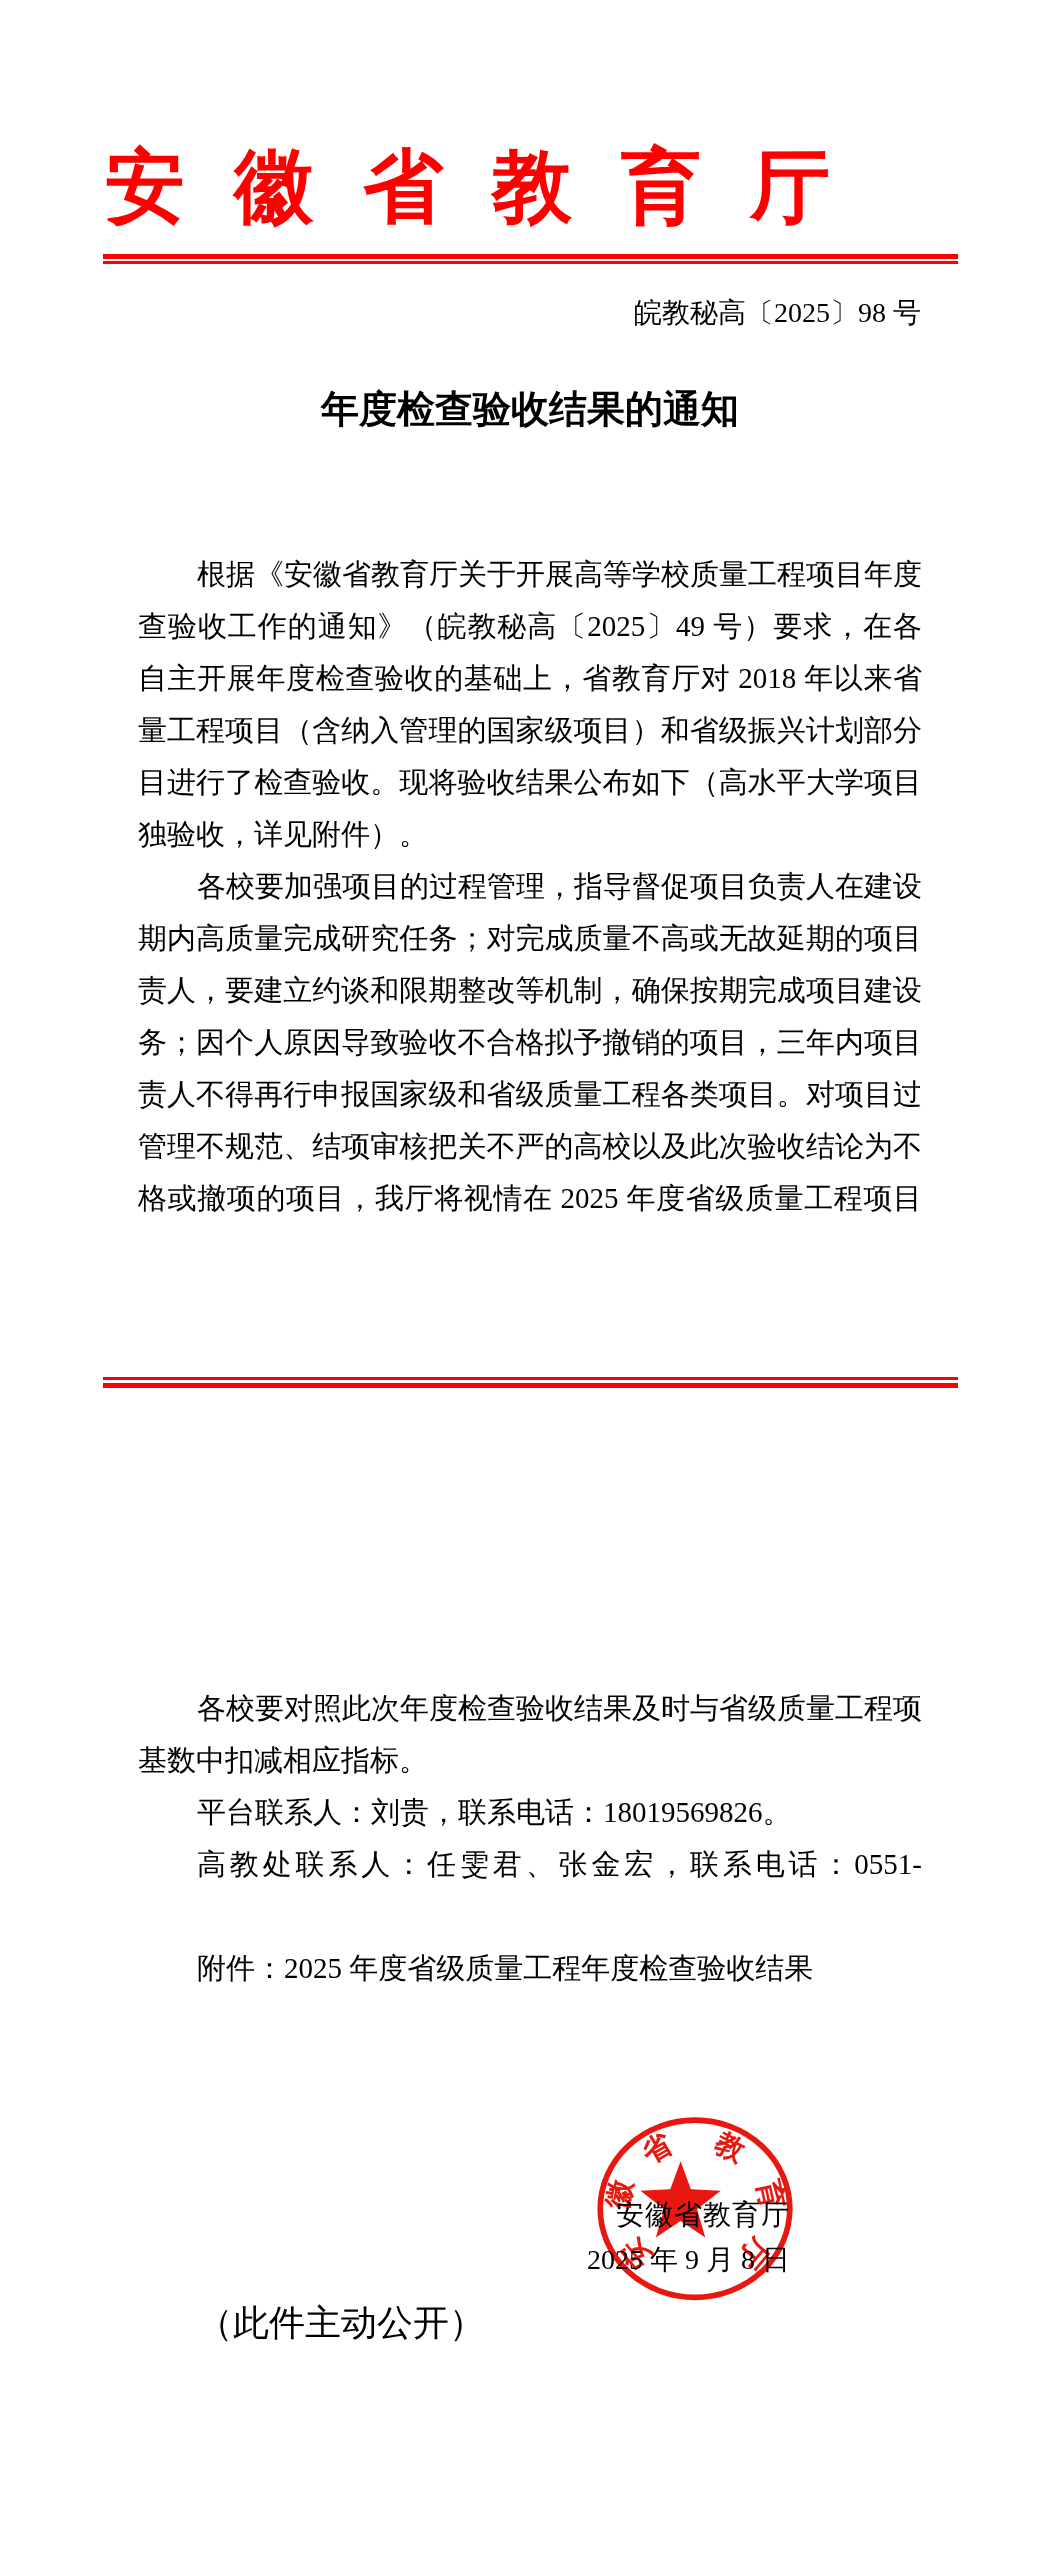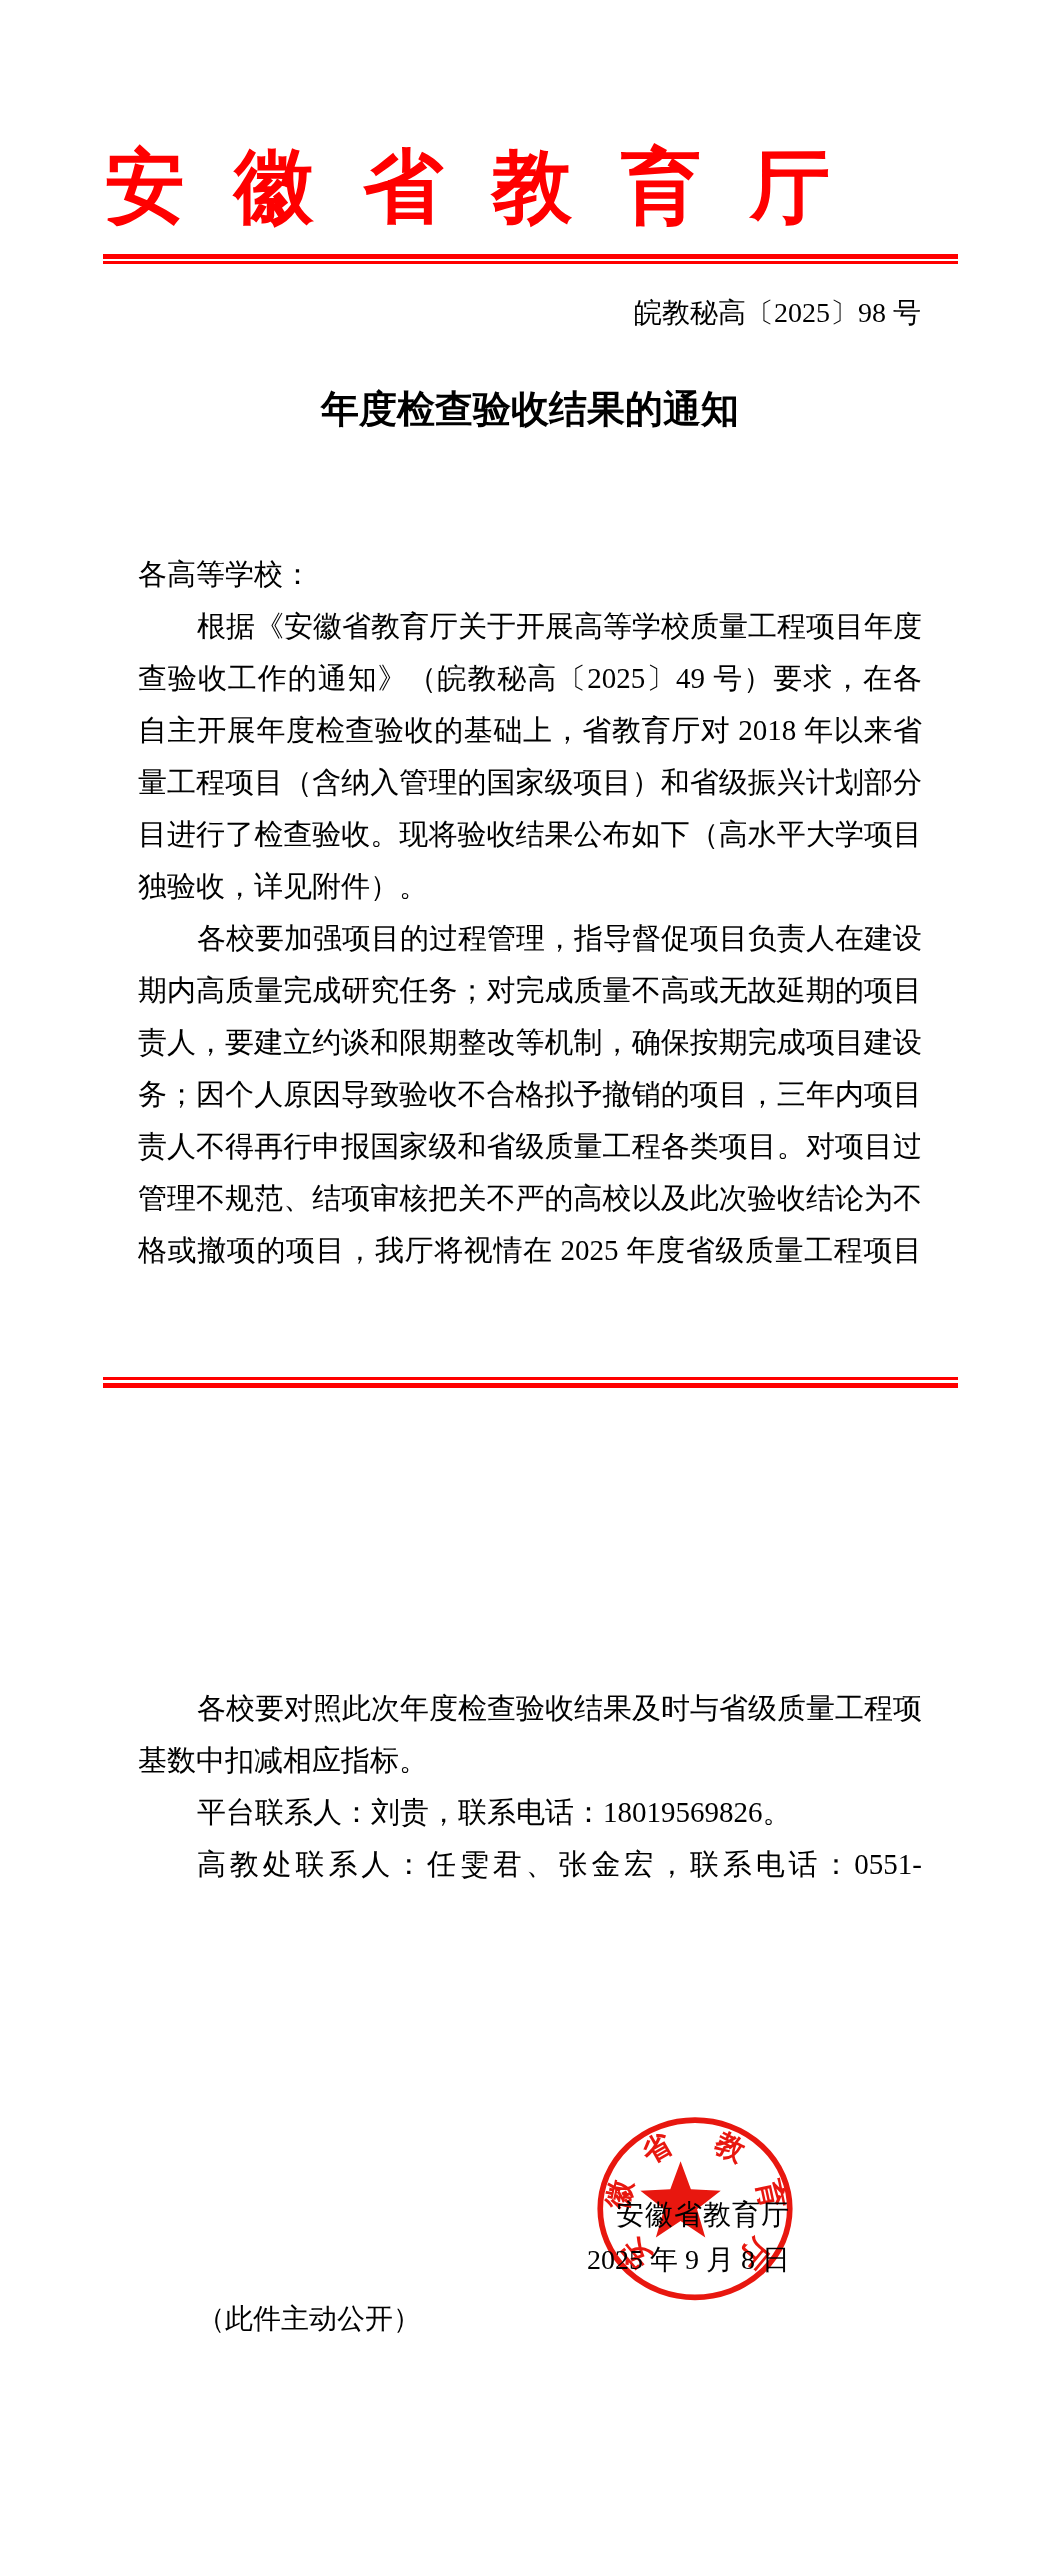--- a/index.html
+++ b/index.html
@@ -54,39 +54,38 @@
   #signature {
     left: 616px; top: 2199px;
     font-size: 28px; letter-spacing: 1px; line-height: 1.15; white-space: nowrap;
   }
   #date {
     left: 587px; top: 2244px;
     font-size: 28px; line-height: 1.15; white-space: nowrap;
   }
   #note {
     left: 197px; top: 2303px;
-    font-size: 28px; line-height: 1.15; white-space: nowrap;
+    font-size: 36px; line-height: 1.15; white-space: nowrap;
   }
 </style>
 </head>
 <body>
 
 <div class="abs" id="agency">安徽省教育厅</div>
 
 <div class="abs rule" id="rule-top-thick"></div>
 <div class="abs rule" id="rule-top-thin"></div>
 
 <div class="abs" id="docnum">皖教秘高〔2025〕98 号</div>
 
 <div class="abs" id="title">
   <div>年度检查验收结果的通知</div>
 </div>
 
 <div class="abs bodyblock" id="body-page1">
-  <div class="line">各高等学校：</div>
   <div class="line ind j">根据《安徽省教育厅关于开展高等学校质量工程项目年度检</div>
   <div class="line j">查验收工作的通知》（皖教秘高〔2025〕49 号）要求，在各高校</div>
   <div class="line j">自主开展年度检查验收的基础上，省教育厅对 2018 年以来省级质</div>
   <div class="line j">量工程项目（含纳入管理的国家级项目）和省级振兴计划部分项</div>
   <div class="line j">目进行了检查验收。现将验收结果公布如下（高水平大学项目单</div>
   <div class="line">独验收，详见附件）。</div>
   <div class="line ind j">各校要加强项目的过程管理，指导督促项目负责人在建设周</div>
   <div class="line j">期内高质量完成研究任务；对完成质量不高或无故延期的项目负</div>
   <div class="line j">责人，要建立约谈和限期整改等机制，确保按期完成项目建设任</div>
   <div class="line j">务；因个人原因导致验收不合格拟予撤销的项目，三年内项目负</div>
@@ -97,20 +96,21 @@
 
 <div class="abs rule" id="rule-bottom-thin"></div>
 <div class="abs rule" id="rule-bottom-thick"></div>
 
 <div class="abs bodyblock" id="body-page2">
   <div class="line ind j">各校要对照此次年度检查验收结果及时与省级质量工程项</div>
   <div class="line">基数中扣减相应指标。</div>
   <div class="line ind">平台联系人：刘贵，联系电话：18019569826。</div>
   <div class="line ind j">高教处联系人：任雯君、张金宏，联系电话：0551-62831852、</div>
   <div class="line"></div>
+  <div class="line ind">附件：2025 年度省级质量工程年度检查验收结果</div>
 </div>
 
 <div class="abs" id="seal">
   <svg width="206" height="188" viewBox="0 0 400 365">
     <ellipse cx="200" cy="182" rx="184" ry="172" fill="none" stroke="#e8170f" stroke-width="11"></ellipse>
     <polygon fill="#e8170f" points="172,90 192,144 250,147 204,183 220,238 172,206 124,238 140,183 94,147 152,144"></polygon>
     <g>
       <text class="sealchar" text-anchor="middle" dominant-baseline="central" transform="translate(85,269) rotate(-130)">安</text>
       <text class="sealchar" text-anchor="middle" dominant-baseline="central" transform="translate(53,154) rotate(-78)">徽</text>
       <text class="sealchar" text-anchor="middle" dominant-baseline="central" transform="translate(125,65) rotate(-30)">省</text>

